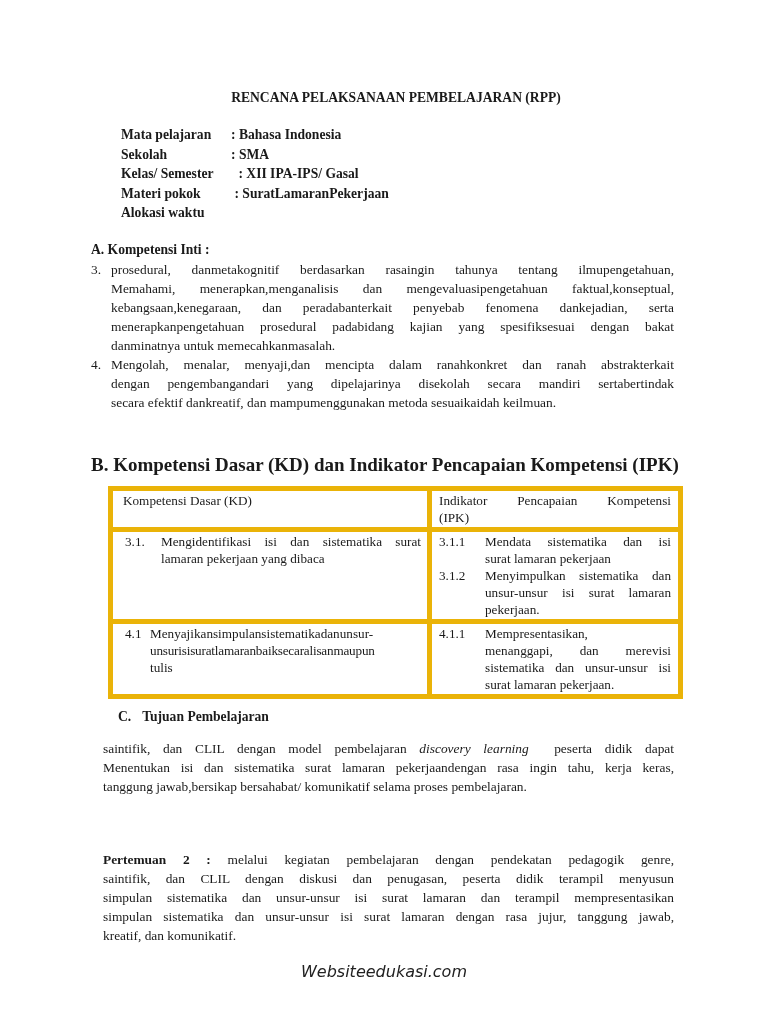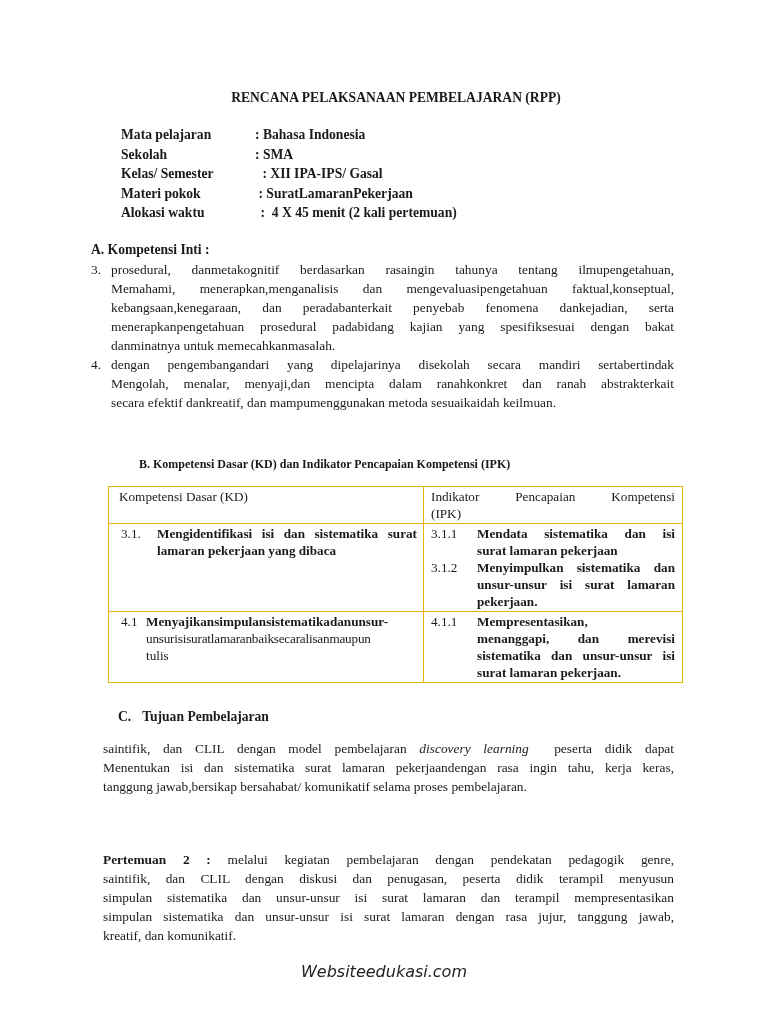--- a/index.html
+++ b/index.html
@@ -32,21 +32,21 @@
     }
 
     .info {
       position: absolute;
       left: 121px;
       top: 125px;
       font-weight: bold;
       font-size: 13.6px;
       line-height: 19.5px;
     }
-    .info-row { display: flex; white-space: nowrap; gap: 24px; }
+    .info-row { display: flex; white-space: nowrap; }
     .info-label { width: 110px; }
     .info-label.kelas { width: 114px; }
     .info-label.alokasi { width: 112px; }
 
     .section-a-head {
       position: absolute;
       left: 91px;
       top: 240px;
       font-weight: bold;
       font-size: 13.6px;
@@ -62,53 +62,52 @@
     .ki-num { width: 20px; flex: 0 0 20px; }
     .ki-text { flex: 1; text-align: justify; }
     .ki-line { display: block; text-align: justify; text-align-last: justify; }
     .ki-line.last { text-align-last: left; }
 
     .section-b-head {
       position: absolute;
       left: 91px;
       top: 455px;
       font-weight: bold;
-      font-size: 12px;
-      margin-left: 48px;
+      font-size: 19px;
     }
 
     .kd-table {
       position: absolute;
       left: 108px;
       top: 486px;
       width: 575px;
       border-collapse: collapse;
       font-size: 13.2px;
       line-height: 17px;
     }
     .kd-table td {
-      border: 1px solid #eab308;
+      border: 5px solid #eab308;
       vertical-align: top;
       padding: 1px 6px 1px 10px;
     }
     .kd-table td.col-kd { width: 296px; }
     .kd-table td.col-ipk { padding-left: 7px; padding-right: 7px; }
     .kd-table tr.head-row td { height: 34px; }
     .kd-table tr.row-1 td { height: 81px; }
     .kd-table tr.row-2 td { height: 67px; }
     .kd-table tr.row-1 td.col-kd,
     .kd-table tr.row-2 td.col-kd { padding-left: 12px; }
 
     .justify-all { display: block; text-align: justify; text-align-last: justify; }
     .left-line { display: block; text-align: left; }
 
     .num-entry { display: flex; }
     .num-entry .n { flex: 0 0 36px; }
     .num-entry .n.ipk { flex: 0 0 46px; }
-    .num-entry .t { flex: 1; font-weight: bold; }
+    .num-entry .t { flex: 1; }
 
     .section-c-head {
       position: absolute;
       left: 118px;
       top: 707px;
       font-weight: bold;
       font-size: 13.6px;
       white-space: nowrap;
     }
     .section-c-head .letter { display: inline-block; width: 21px; }
@@ -156,42 +155,41 @@
     <div class="info-row">
       <span class="info-label kelas">Kelas/ Semester</span>
       <span style="white-space:pre"> : XII IPA-IPS/ Gasal</span>
     </div>
     <div class="info-row">
       <span class="info-label">Materi pokok</span>
       <span style="white-space:pre"> : SuratLamaranPekerjaan</span>
     </div>
     <div class="info-row">
       <span class="info-label alokasi">Alokasi waktu</span>
-      <span style="white-space:pre"> :  4 X 45 menit (2 kali pertemuan)</span>
     </div>
   </div>
 
   <div class="section-a-head">A. Kompetensi Inti :</div>
 
   <div class="ki-list">
     <div class="ki-item">
       <span class="ki-num">3.</span>
       <div class="ki-text">
         <span class="ki-line">prosedural, danmetakognitif berdasarkan rasaingin tahunya tentang ilmupengetahuan,</span>
         <span class="ki-line">Memahami, menerapkan,menganalisis dan mengevaluasipengetahuan faktual,konseptual,</span>
         <span class="ki-line">kebangsaan,kenegaraan, dan peradabanterkait penyebab fenomena dankejadian, serta</span>
         <span class="ki-line">menerapkanpengetahuan prosedural padabidang kajian yang spesifiksesuai dengan bakat</span>
         <span class="ki-line last">danminatnya untuk memecahkanmasalah.</span>
       </div>
     </div>
     <div class="ki-item">
       <span class="ki-num">4.</span>
       <div class="ki-text">
+        <span class="ki-line">Mengolah, menalar, menyaji,dan mencipta dalam ranahkonkret dan ranah abstrakterkait</span>
         <span class="ki-line">dengan pengembangandari yang dipelajarinya disekolah secara mandiri sertabertindak</span>
-        <span class="ki-line">Mengolah, menalar, menyaji,dan mencipta dalam ranahkonkret dan ranah abstrakterkait</span>
         <span class="ki-line last">secara efektif dankreatif, dan mampumenggunakan metoda sesuaikaidah keilmuan.</span>
       </div>
     </div>
   </div>
 
   <div class="section-b-head">B. Kompetensi Dasar (KD) dan Indikator Pencapaian Kompetensi (IPK)</div>
 
   <table class="kd-table">
     <tbody>
         <tr class="head-row">

